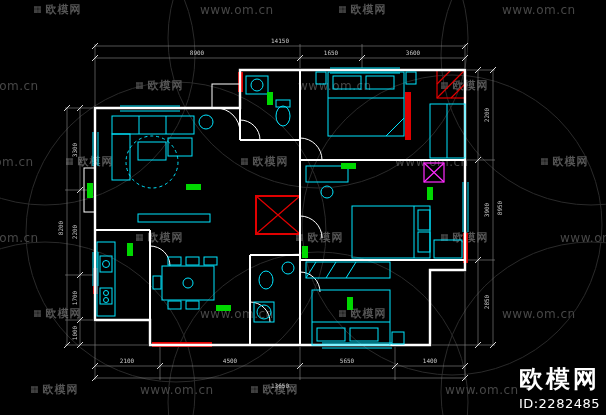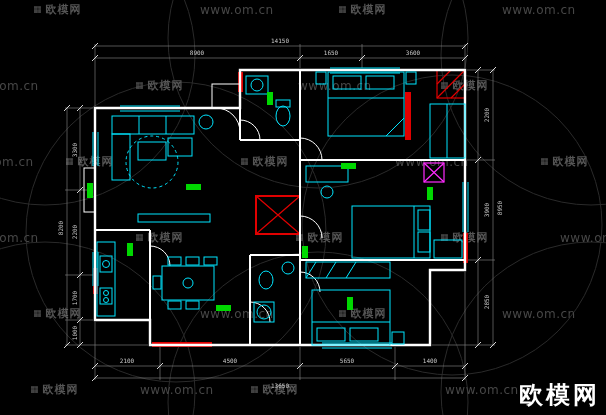--- a/index.html
+++ b/index.html
@@ -302,14 +302,15 @@
     </g>
 
     <g>
       <rect class="mag" x="424" y="163" width="20" height="19"></rect>
       <path class="mag" d="M424,163 L444,182 M444,163 L424,182"></path>
     </g>
   </svg>
 
   <div id="badge">
     <div class="badge-brand">欧模网</div>
+    <div class="badge-id">ID:2282485</div>
   </div>
 </div>
 
 </body></html>

